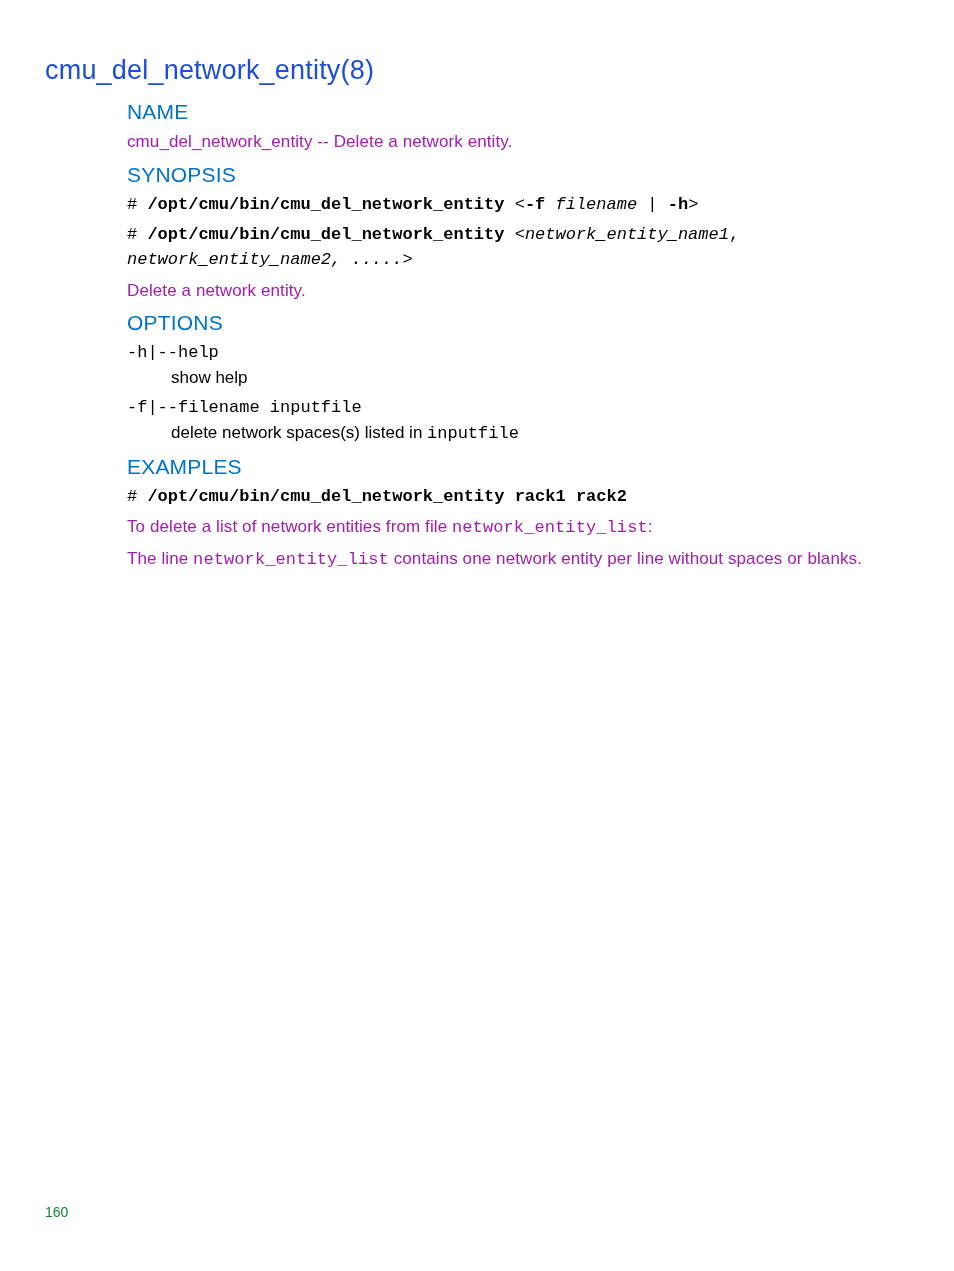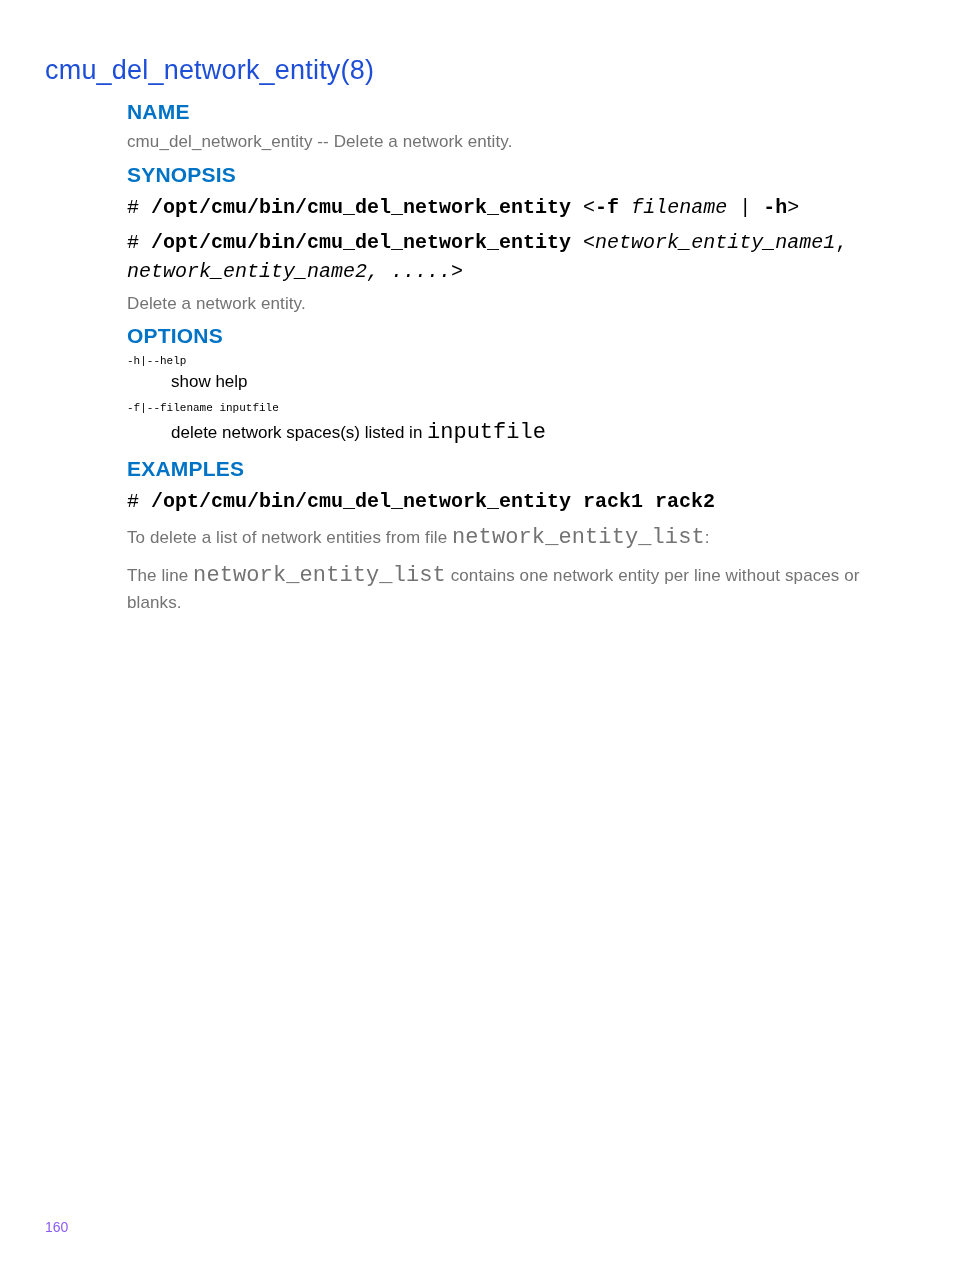--- a/index.html
+++ b/index.html
@@ -18,65 +18,65 @@
     color: #1d4ed8;
     margin-bottom: 14px;
     letter-spacing: 0.2px;
   }
   .content {
     margin-left: 82px;
     margin-right: 10px;
   }
   h2.section {
     font-size: 21px;
-    font-weight: 700;
+    font-weight: 400;
     color: #0073c6;
     text-transform: uppercase;
     margin-bottom: 6px;
     margin-top: 8px;
     letter-spacing: 0.2px;
   }
   p.body {
     font-size: 17px;
     line-height: 1.45;
-    color: #737373;
+    color: #a21caf;
     margin-bottom: 6px;
     letter-spacing: 0.1px;
   }
   .mono, code {
     font-family: "Courier New", Courier, monospace;
-    font-size: 22px;
+    font-size: 17px;
   }
   .bold { font-weight: 700; }
   .italic { font-style: italic; }
   .syn-line {
-    font-size: 20px;
+    font-size: 17px;
     line-height: 1.45;
     margin-bottom: 6px;
   }
   .opt-list {
     margin-bottom: 6px;
   }
   .opt-term {
     font-family: "Courier New", Courier, monospace;
-    font-size: 11px;
+    font-size: 17px;
     line-height: 1.45;
   }
   .opt-desc {
     font-size: 17px;
     line-height: 1.45;
     margin-left: 44px;
     margin-bottom: 4px;
   }
   .page-num {
     position: absolute;
-    bottom: 36px;
+    bottom: 51px;
     left: 45px;
     font-size: 14px;
-    color: #8b5cf6;
+    color: #15803d;
   }
 </style>
 </head>
 <body>
 
 <h1 class="page-title">cmu_del_network_entity(8)</h1>
 
 <div class="content">
 
   <h2 class="section">NAME</h2>

